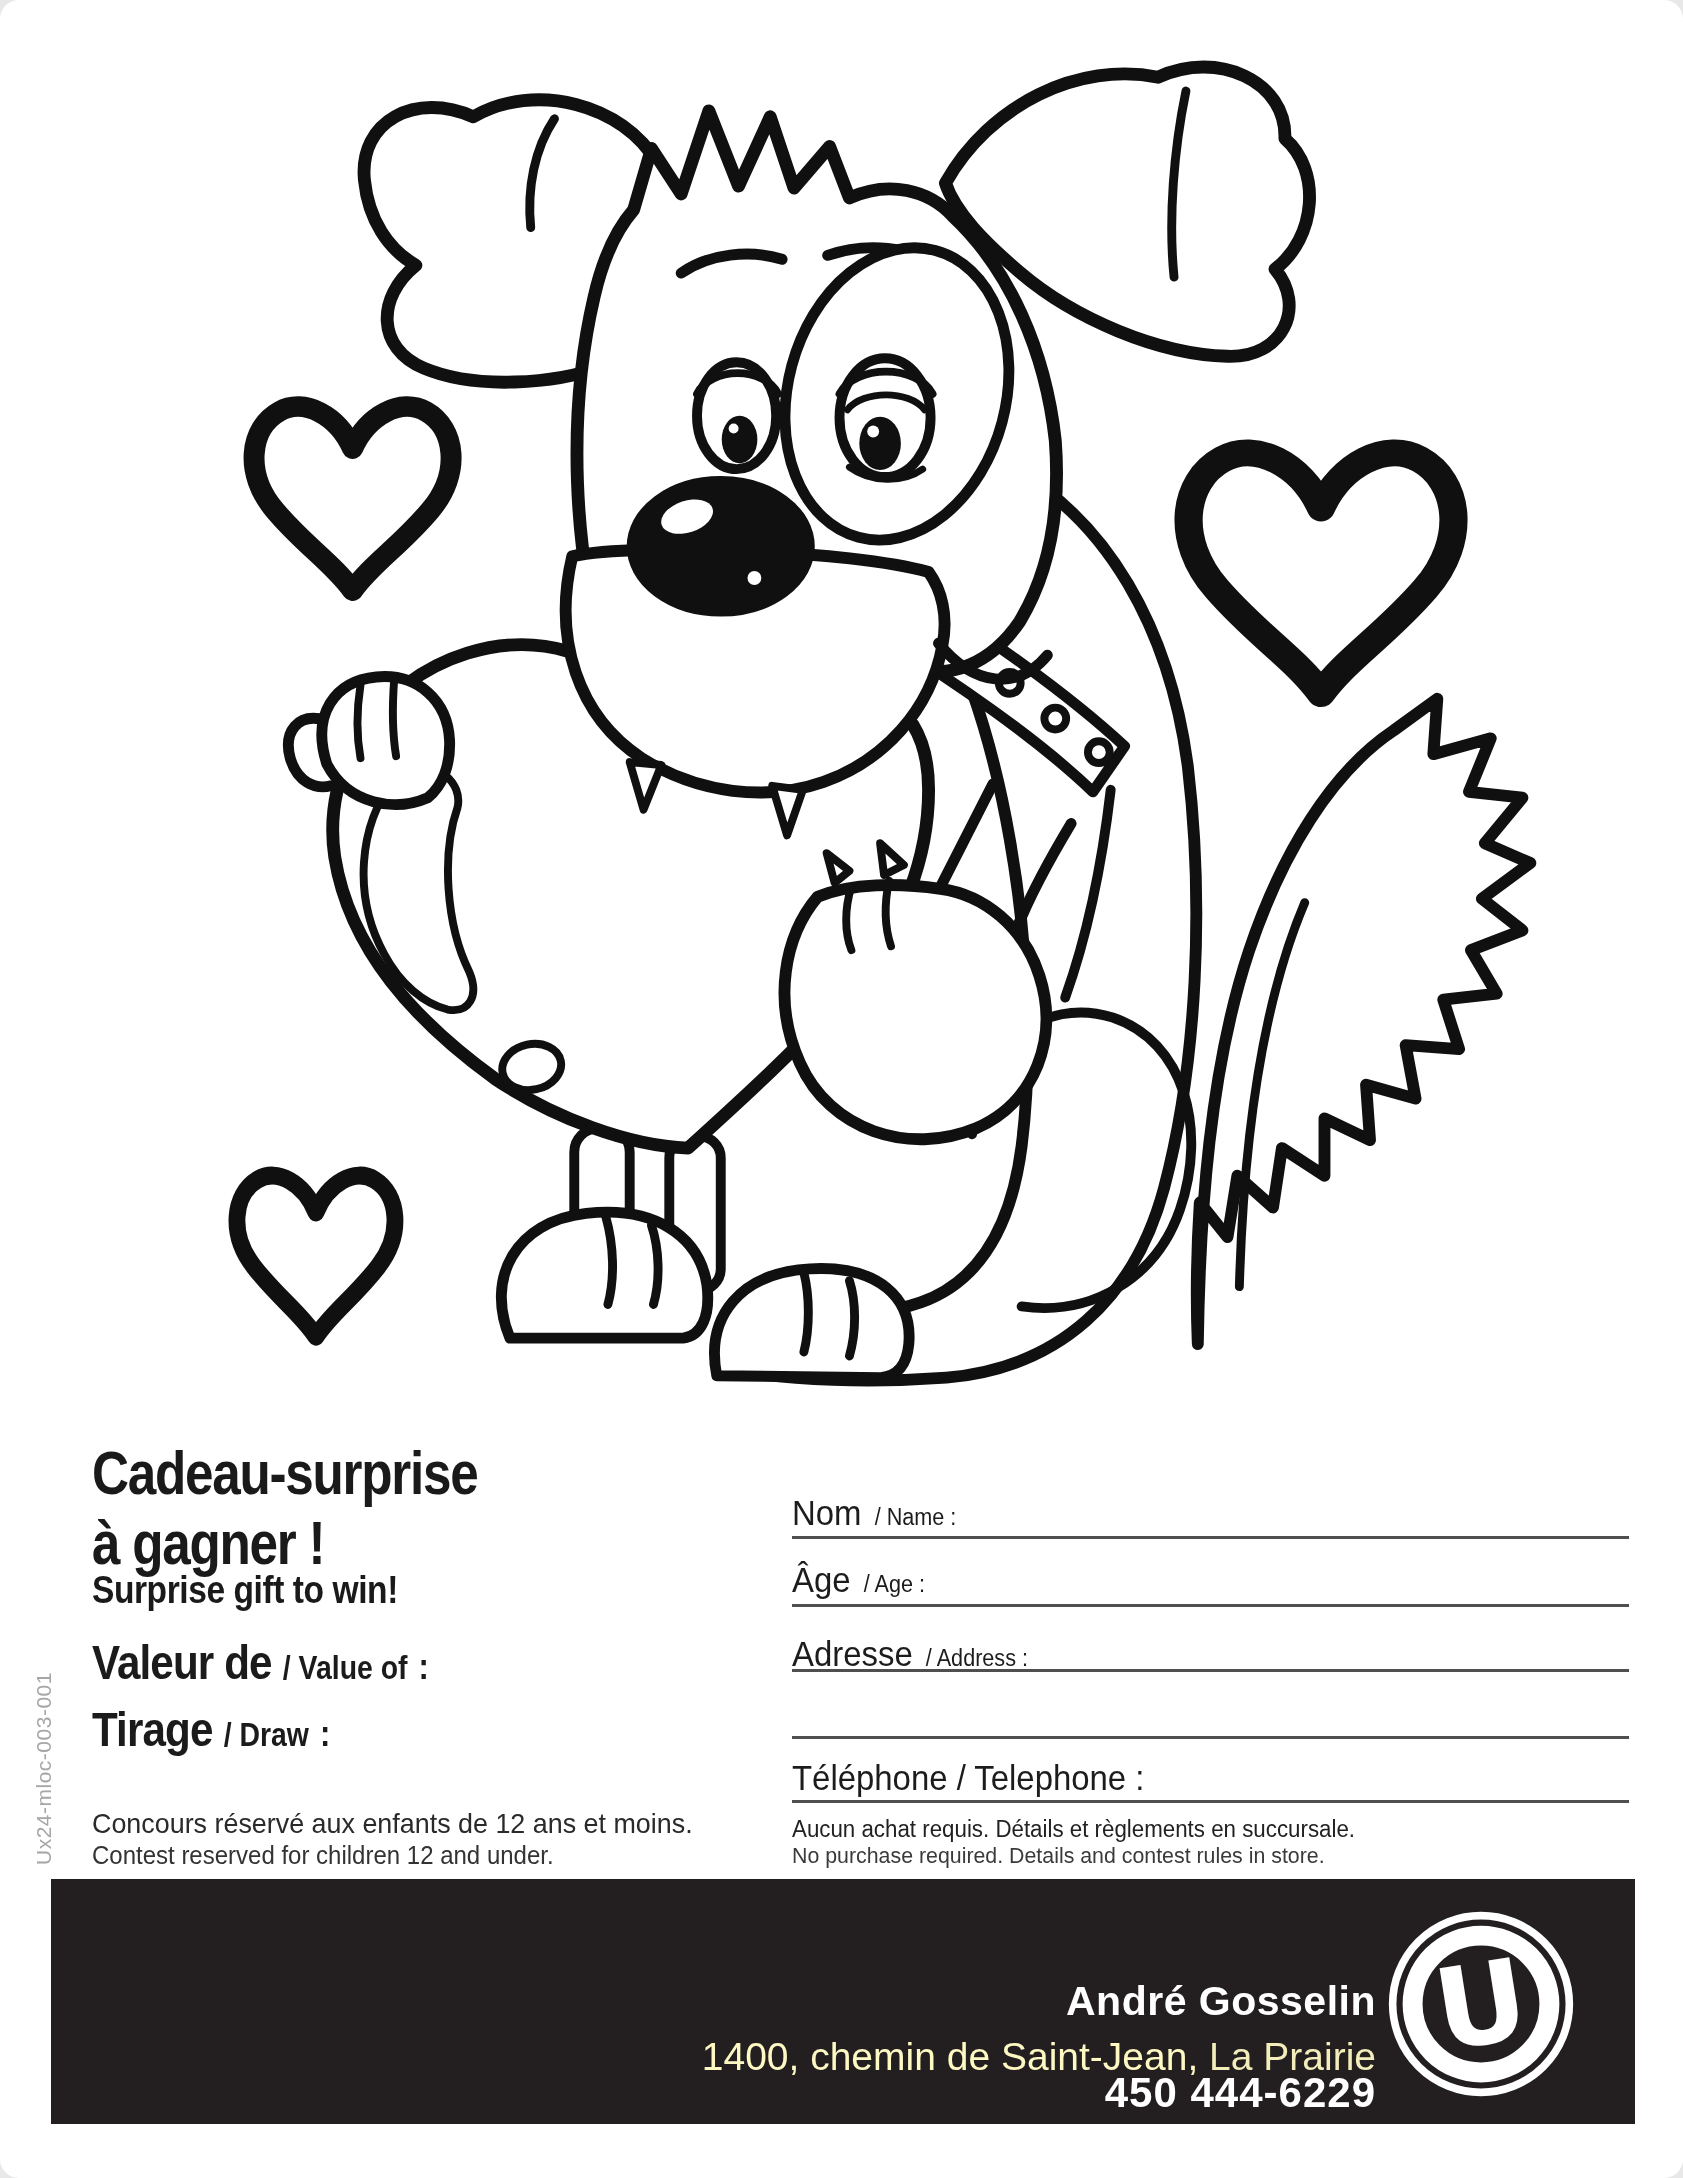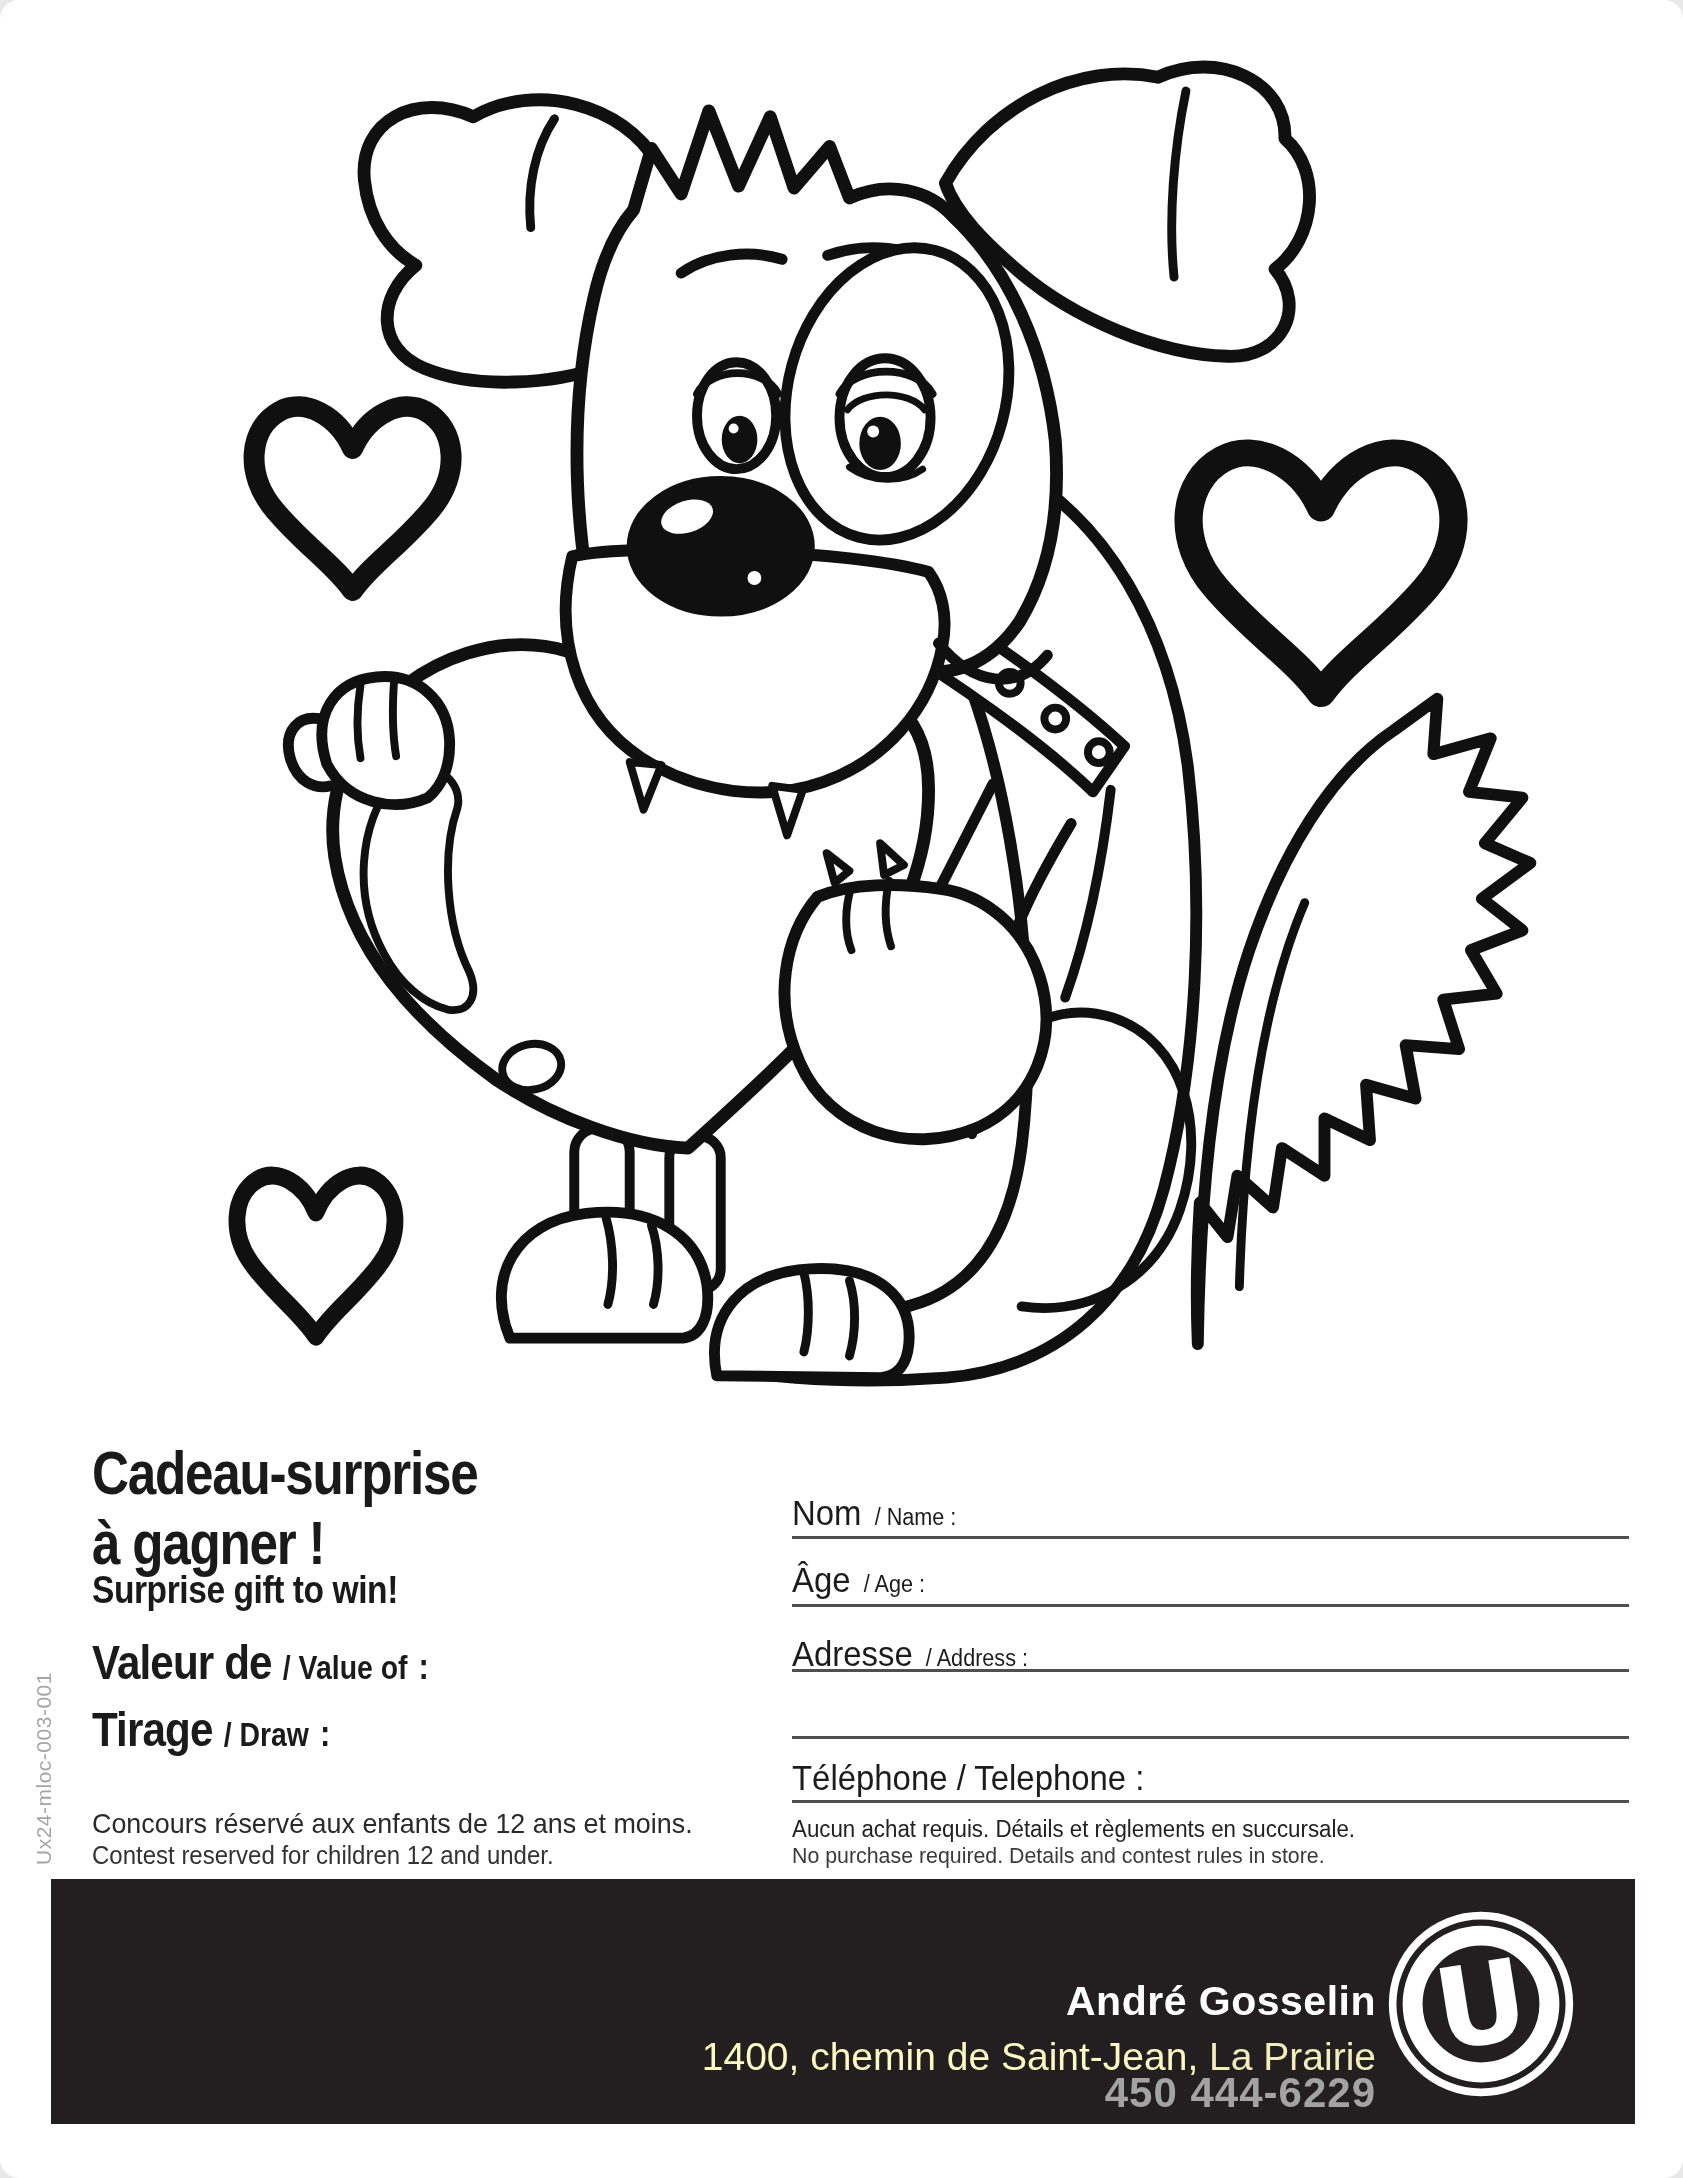--- a/index.html
+++ b/index.html
@@ -29,21 +29,21 @@
   .note-fr{left:792px;top:1816px;font-size:23px;color:#222;transform:scaleX(0.97);transform-origin:0 0;}
   .note-en{left:792px;top:1843px;font-size:22px;color:#3a3a3a;transform:scaleX(0.97);transform-origin:0 0;}
   
   .vcode{left:32px;top:1865px;transform:rotate(-90deg);transform-origin:0 0;
          font-size:21px;letter-spacing:0.5px;color:#a6a6a6;}
   
   .footer{position:absolute;left:51px;top:1879px;width:1584px;height:245px;background:#231f20;}
   .footer .owner{position:absolute;right:259px;top:99px;font-size:41px;font-weight:700;color:#fff;letter-spacing:0.5px;}
   .footer .addr{position:absolute;right:259px;top:156px;font-size:39px;font-weight:400;color:#fef9c3;}
   .footer .addr .city{font-weight:300;opacity:0.95;}
-  .footer .phone{position:absolute;right:259px;top:190px;font-size:42px;font-weight:700;color:#a3a3a3;letter-spacing:1px;}
+  .footer .phone{position:absolute;right:259px;top:190px;font-size:42px;font-weight:700;color:#ffffff;letter-spacing:1px;}
   .footer .logo{position:absolute;left:1335px;top:30px;width:190px;height:190px;}
 </style>
 </head>
 <body>
 
 <div class="page">
 
   <svg class="art" width="1683" height="1445" viewBox="0 0 1700 1460" fill="none">
     <defs>
       <path id="heartShape" d="M50,28 C43,12 27,3 15,10 C1,18 -2,40 13,58 C27,75 41,84 50,97 C59,84 73,75 87,58 C102,40 99,18 85,10 C73,3 57,12 50,28 Z"></path>

